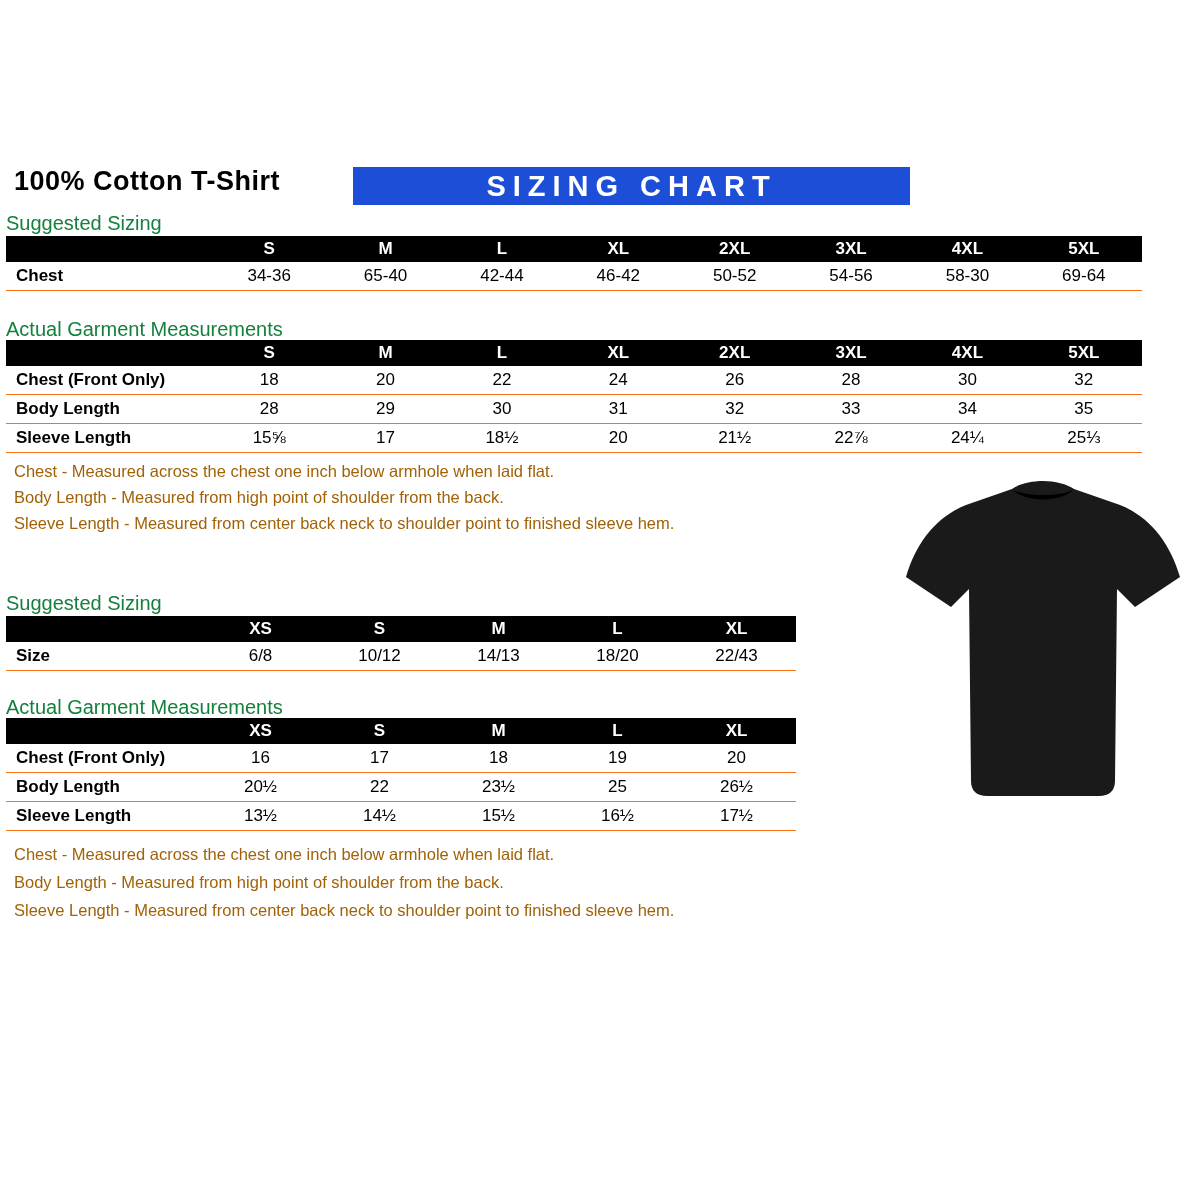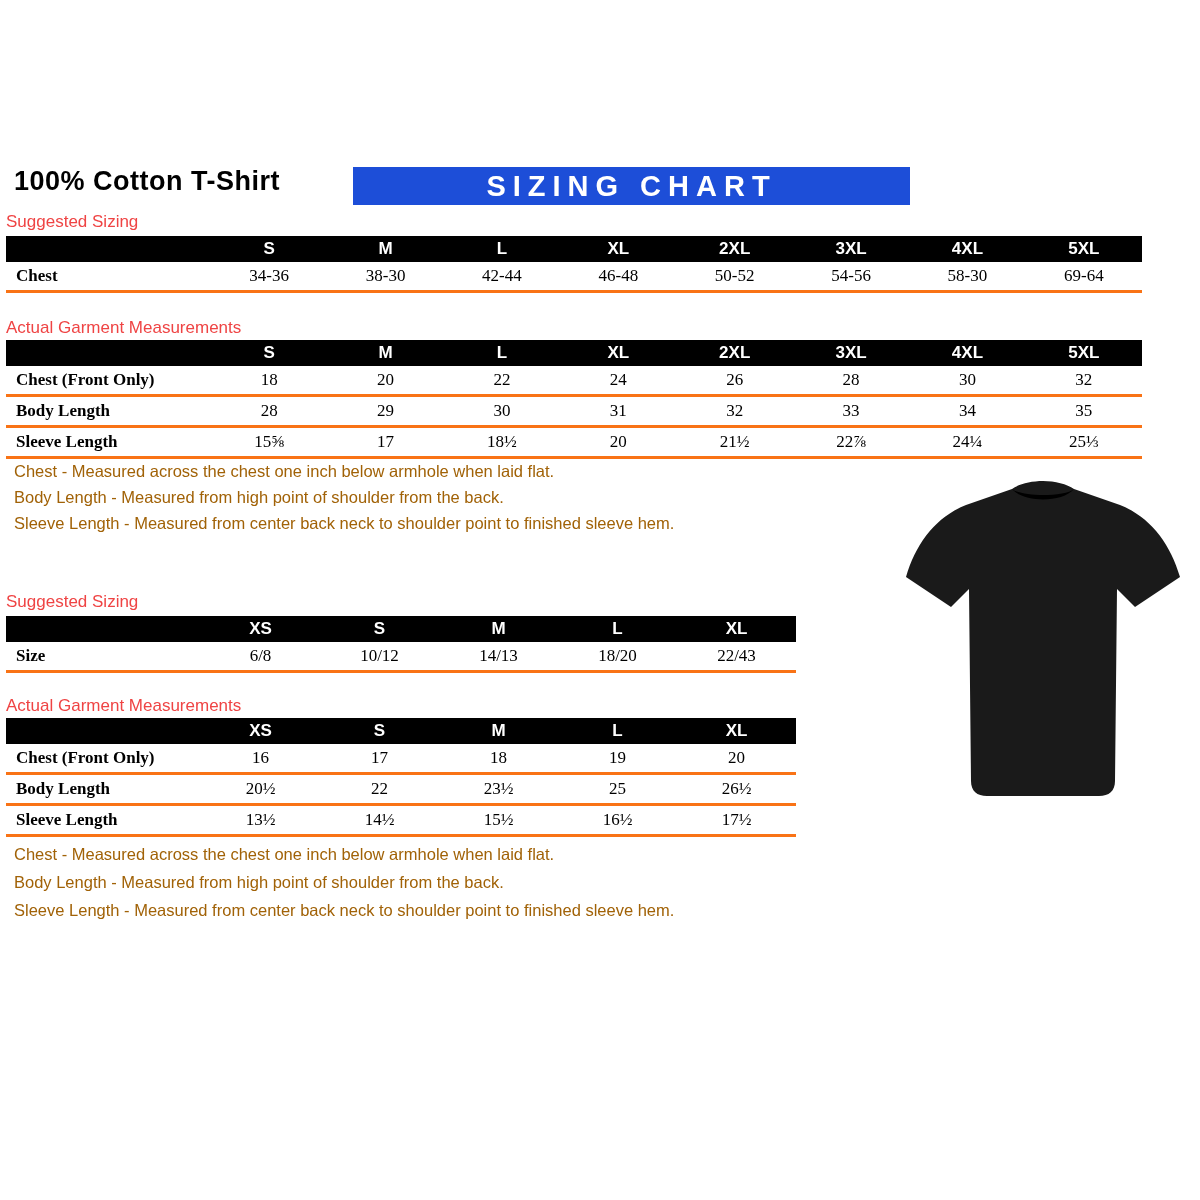--- a/index.html
+++ b/index.html
@@ -5,27 +5,27 @@
   * { margin:0; padding:0; box-sizing:border-box; }
   html,body { background:#fff; }
   body { font-family:"Liberation Sans", sans-serif; color:#000; }
   #page { position:relative; width:1200px; height:1200px; background:#fff; overflow:hidden; }
 
   .abs { position:absolute; }
 
   .main-title { font-size:27px; font-weight:bold; letter-spacing:0.5px; }
   .banner { background:#1d4ed8; color:#fff; display:flex; align-items:center; justify-content:center;
             font-size:29px; font-weight:bold; letter-spacing:7px;margin-left:8px; }
-  .section-label { font-size:17px; color:#ef4444; }
+  .section-label { font-size:20px; color:#15803d; }
 
   table.sizing-table { border-collapse:collapse; table-layout:fixed; width:100%; }
   table.sizing-table th { background:#000; color:#fff; font-weight:bold; font-size:17px;
                           text-align:center; padding:3px 0; }
   table.sizing-table td { font-size:17px; text-align:center; padding:4px 0;
-                          border-bottom:3px solid #f97316; color:#000;font-family:Liberation Serif, serif; }
+                          border-bottom:1px solid #f97316; color:#000; }
   table.sizing-table th:first-child { text-align:left; padding-left:10px; }
   table.sizing-table td.rowlabel { text-align:left; font-weight:bold; padding-left:10px; }
 
   .adult-cols th:first-child, .adult-cols td:first-child { width:205px; }
   .youth-cols th:first-child, .youth-cols td:first-child { width:195px; }
 
   .notes { font-size:16.5px; color:#a16207; }
   .notes .note-line { display:block; }
   #adult-notes .note-line { line-height:26px; }
   #youth-notes .note-line { line-height:28px; }
@@ -54,23 +54,23 @@
           <th>2XL</th>
           <th>3XL</th>
           <th>4XL</th>
           <th>5XL</th>
         </tr>
       </thead>
       <tbody>
         <tr>
           <td class="rowlabel">Chest</td>
           <td>34-36</td>
-          <td>38-30</td>
+          <td>65-40</td>
           <td>42-44</td>
-          <td>46-48</td>
+          <td>46-42</td>
           <td>50-52</td>
           <td>54-56</td>
           <td>58-30</td>
           <td>69-64</td>
         </tr>
       </tbody>
     </table>
 
   <div class="abs section-label" style="left:6px; top:318px;">Actual Garment Measurements</div>
 

